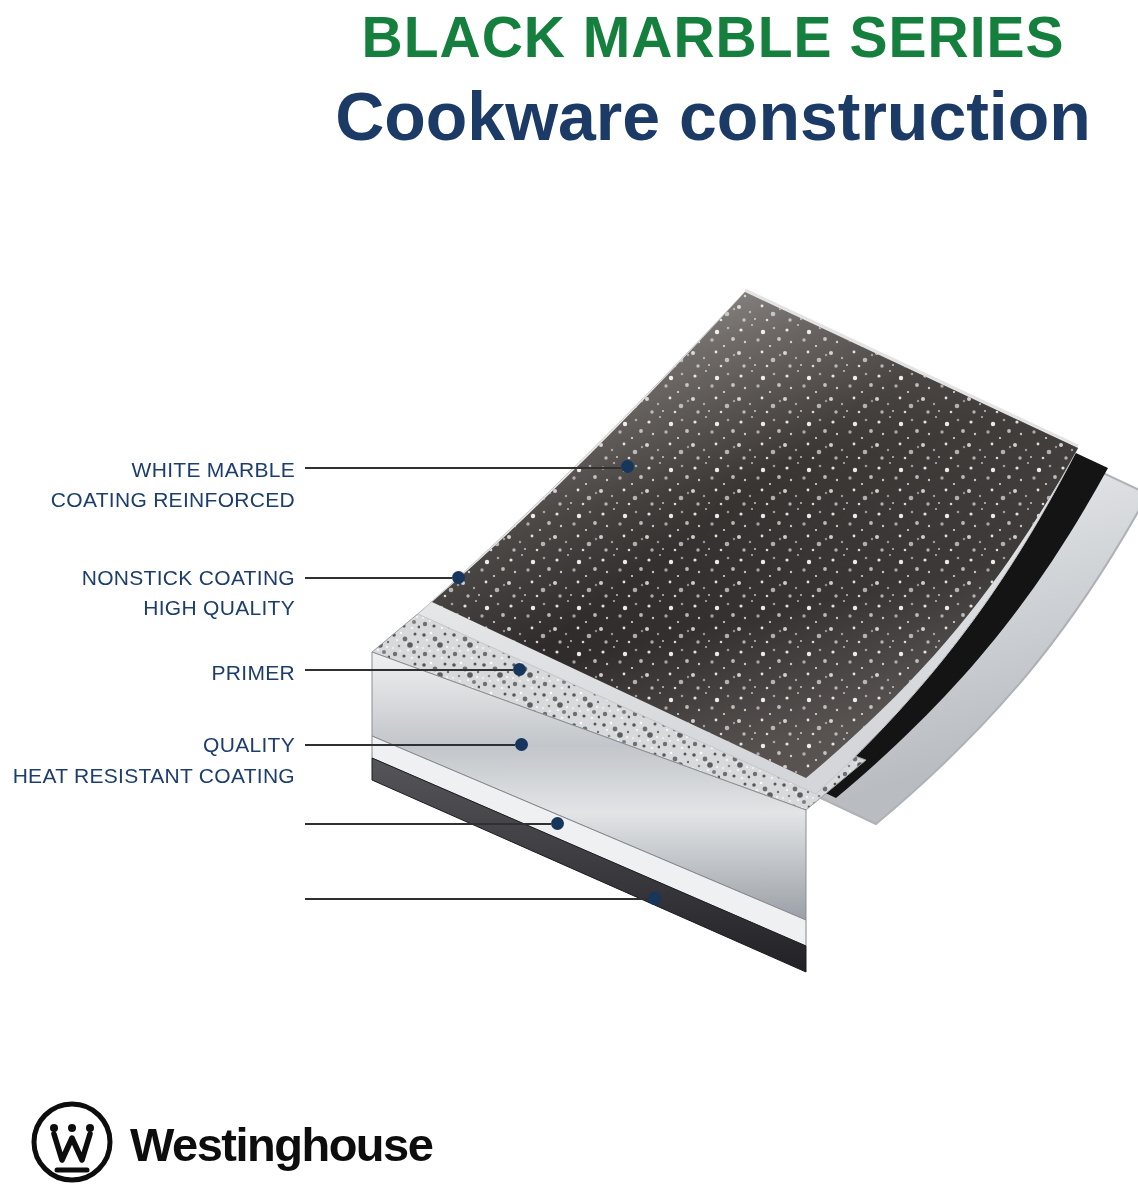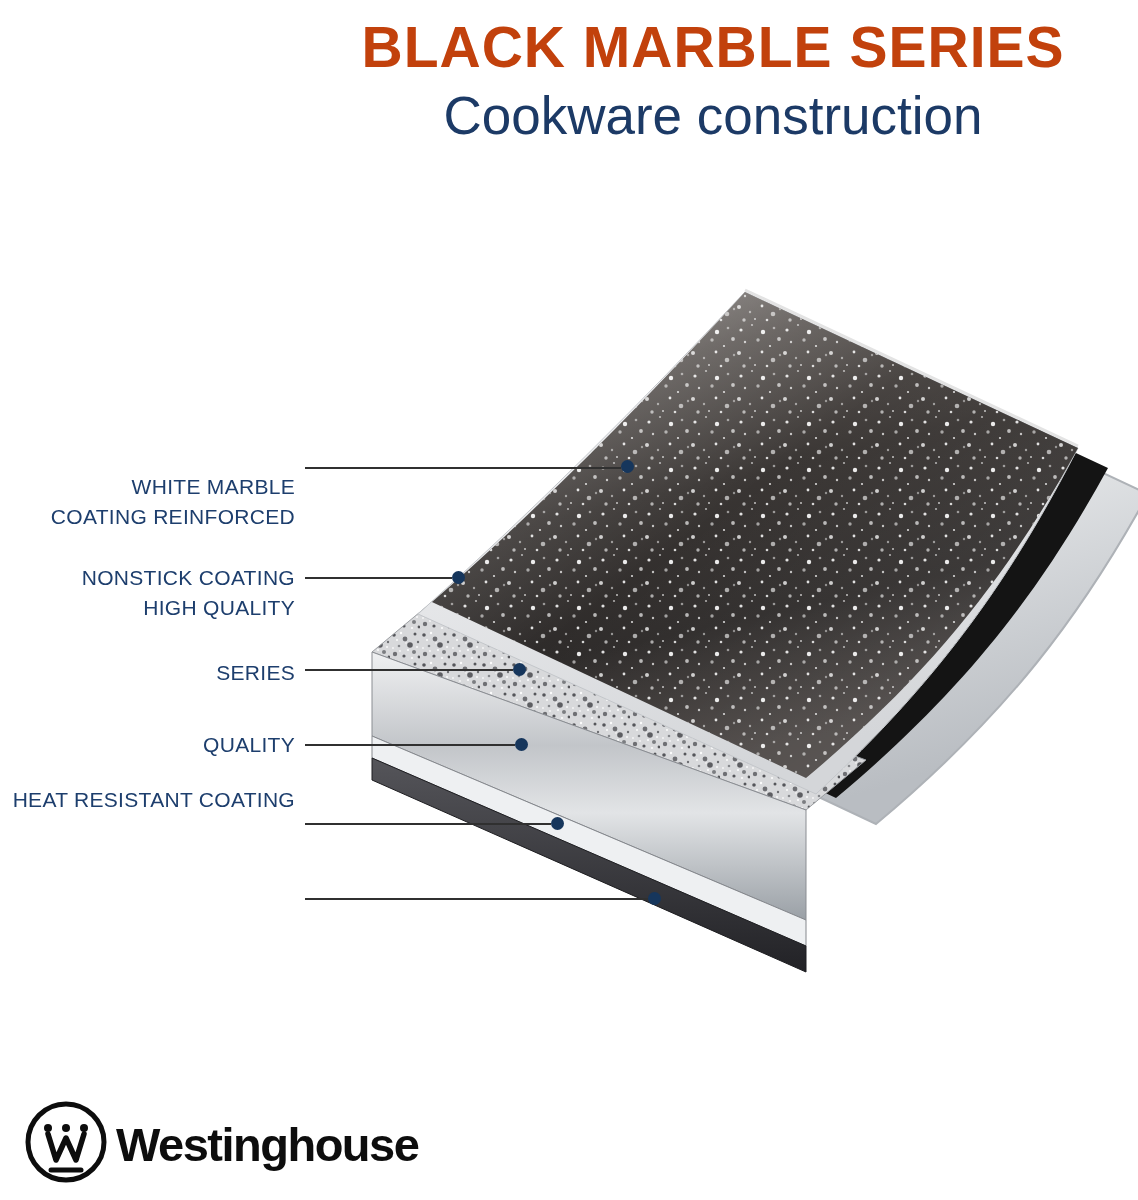--- a/index.html
+++ b/index.html
@@ -3,37 +3,37 @@
 <meta charset="utf-8">
 <style>
   html,body{margin:0;padding:0;background:#ffffff;}
   .page{
     position:relative;width:1138px;height:1200px;background:#ffffff;
     overflow:hidden;font-family:"Liberation Sans",sans-serif;
   }
   
   .header{position:absolute;left:290px;top:0;width:846px;text-align:center;}
   .title{
-    margin:0;padding-top:16px;font-size:57px;line-height:62px;font-weight:800;
-    letter-spacing:1px;color:#c2410c;
+    margin:0;padding-top:6px;font-size:57px;line-height:62px;font-weight:800;
+    letter-spacing:1px;color:#15803d;
   }
   .subtitle{
-    margin:2px;padding-top:8px;font-size:53px;line-height:56px;font-weight:400;
+    margin:12px;padding-top:8px;font-size:68px;line-height:56px;font-weight:700;
     color:#1c3a66;
   }
   
   .layer-label{
     position:absolute;left:0;width:295px;text-align:right;
     font-size:21px;line-height:30px;color:#1d3e6d;letter-spacing:0.3px;
   }
   .layer-label span{display:block;}
   .leader{position:absolute;height:2px;background:#303030;}
   .dot{position:absolute;width:13px;height:13px;border-radius:50%;background:#16365c;}
   
-  .brand{position:absolute;left:20px;top:1098px;display:flex;align-items:center;gap:4px;}
+  .brand{position:absolute;left:26px;top:1098px;display:flex;align-items:center;gap:12px;}
   .wordmark{
     font-size:47px;font-weight:bold;color:#0d0d0d;letter-spacing:-1.5px;
     font-family:"Liberation Sans",sans-serif;
   }
   .illustration{position:absolute;left:0;top:0;}
   .overlay{position:absolute;left:0;top:0;width:1138px;height:1200px;pointer-events:none;}
 </style>
 </head>
 <body>
 
@@ -147,35 +147,35 @@
     <g>
       <polygon points="372,758 806,946 806,972 372,780" fill="url(#gradWM)" stroke="#1d1d20" stroke-width="1"></polygon>
     </g>
   </svg>
 
   <div class="header">
     <h1 class="title">BLACK MARBLE SERIES</h1>
     <div class="subtitle">Cookware construction</div>
   </div>
 
-  <div class="layer-label" style="top:472px">
+  <div class="layer-label" style="top:455px">
     <span>WHITE MARBLE</span>
     <span>COATING REINFORCED</span>
   </div>
   <div class="layer-label" style="top:563px">
     <span>NONSTICK COATING</span>
     <span>HIGH QUALITY</span>
   </div>
   <div class="layer-label" style="top:658px">
-    <span>SERIES</span>
+    <span>PRIMER</span>
   </div>
   <div class="layer-label" style="top:730px">
     <span>QUALITY</span>
   </div>
-  <div class="layer-label" style="top:785px">
+  <div class="layer-label" style="top:761px">
     <span>HEAT RESISTANT COATING</span>
   </div>
 
   <div class="overlay">
     <div class="leader" style="left:305px;top:467px;width:316px"></div>
     <div class="dot" style="left:621px;top:460px"></div>
 
     <div class="leader" style="left:305px;top:577px;width:147px"></div>
     <div class="dot" style="left:452px;top:571px"></div>
 

